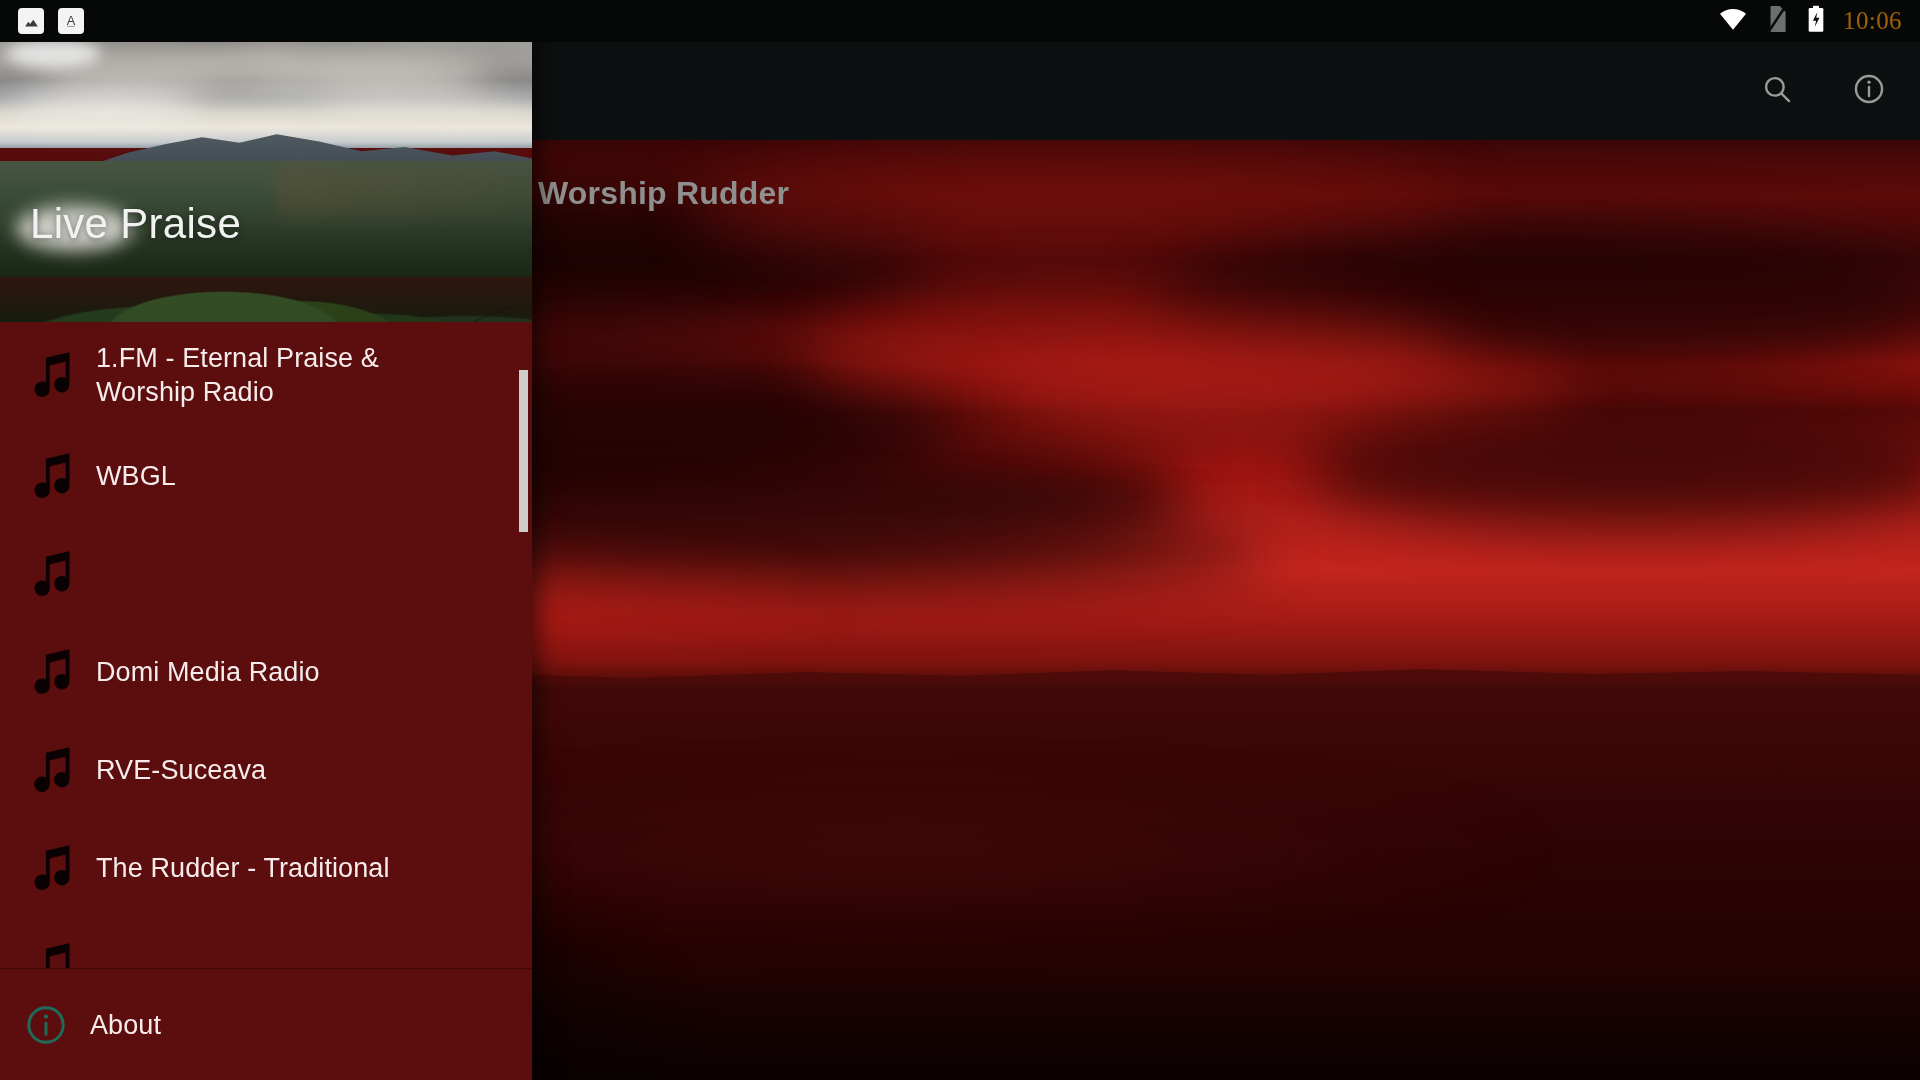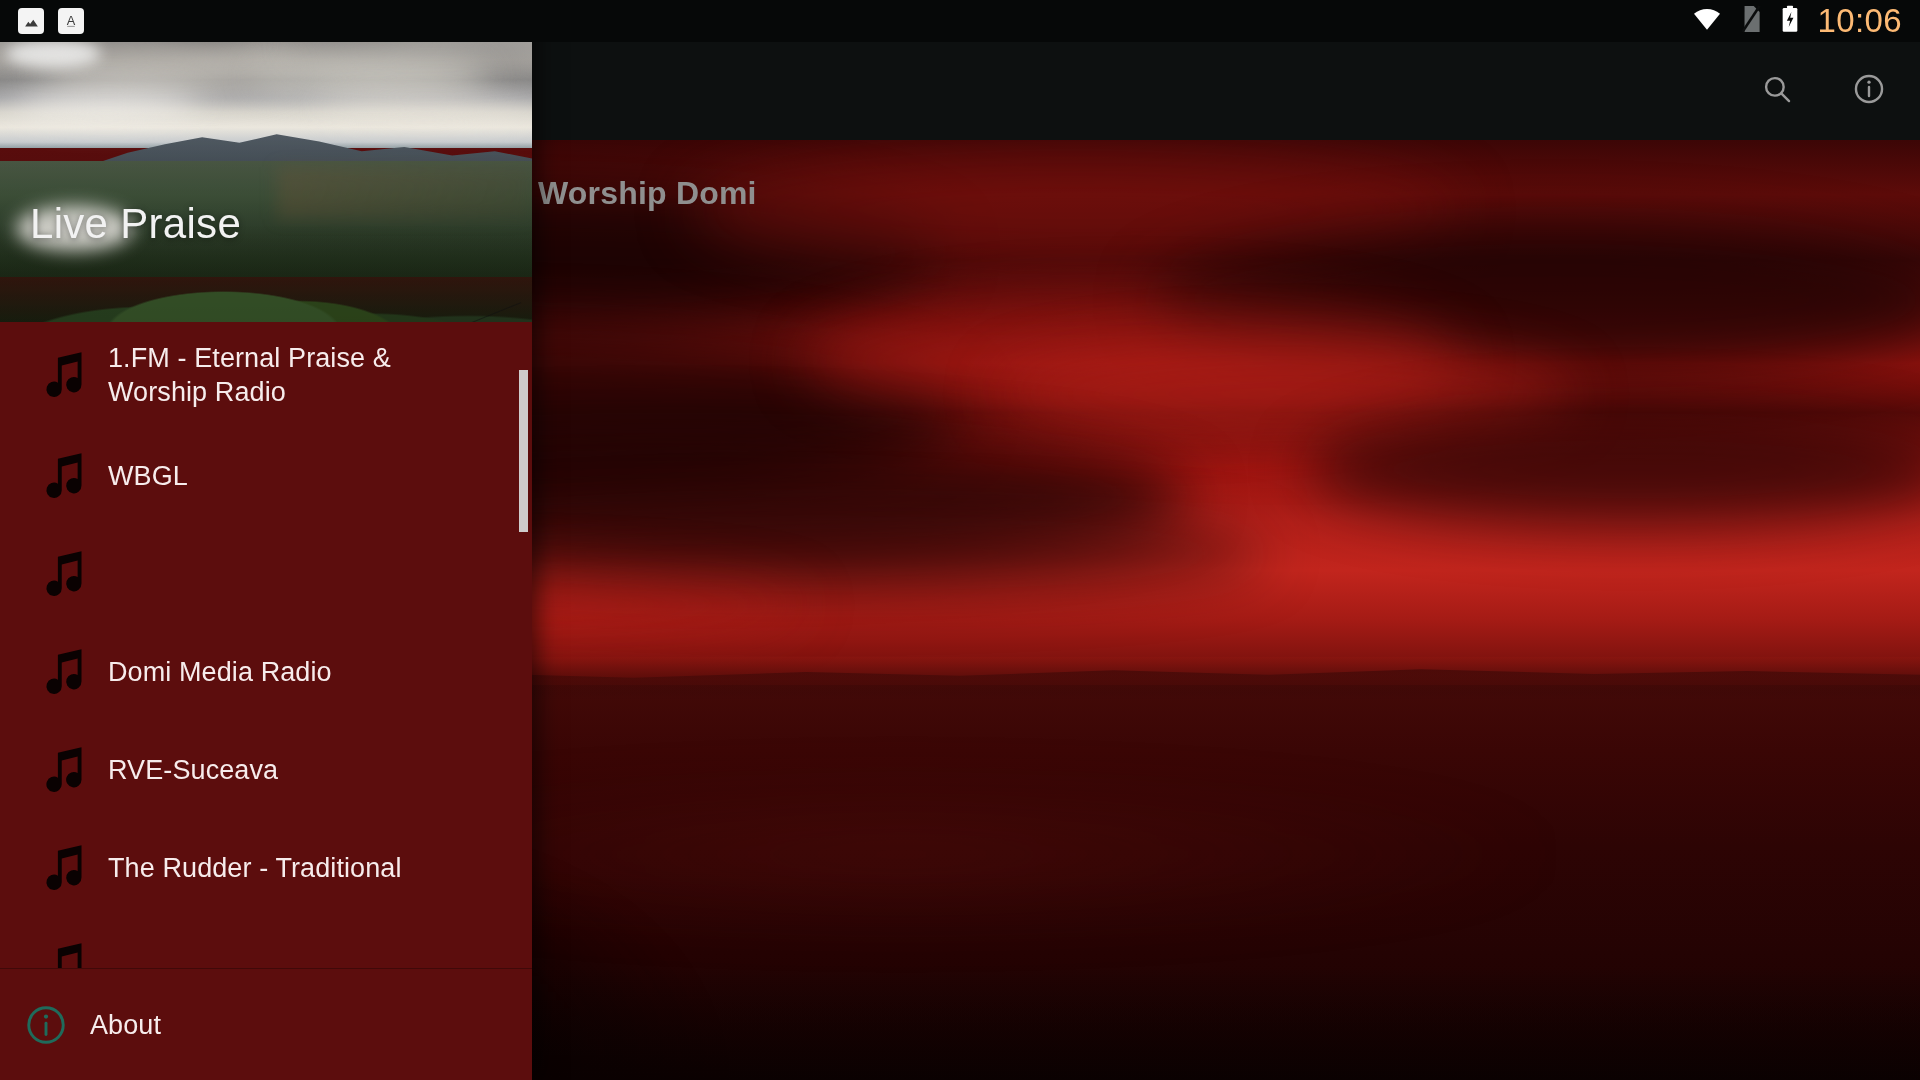--- a/index.html
+++ b/index.html
@@ -105,22 +105,22 @@
     background:#f4f4f4;
     display:flex; align-items:center; justify-content:center;
   }
   .notif-icon svg{ display:block; }
   #status-right{
     position:absolute; right:18px; top:0; height:42px;
     display:flex; align-items:center; gap:17px;
   }
   .sysicon{ display:block; }
   #clock{
-    color:#fdba74; font-size:33px; letter-spacing:.4px;
-    font-family:Liberation Sans, sans-serif;
+    color:#a16207; font-size:25px; letter-spacing:.4px;
+    font-family:Liberation Serif, serif;
   }
 
   
   #toolbar{
     position:absolute; left:0; top:42px; width:100%; height:98px;
     background:#0d1010;
     z-index:20;
   }
   #toolbar-actions{
     position:absolute; right:22px; top:0; height:98px;
@@ -220,21 +220,20 @@
     letter-spacing:.3px;
     text-shadow:0 1px 6px rgba(0,0,0,.45);
   }
 
   
   #drawer-list{
     position:relative;
     flex:1 1 auto;
     overflow:hidden;
     background:#5c0d0d;
-    padding-left:12px;
   }
   .nav-item{
     display:flex; align-items:center;
     height:98px;
     padding-left:30px;
     cursor:pointer;
   }
   .nav-item .note-icon{
     width:62px; flex:none;
     display:flex; align-items:center; justify-content:flex-start;
@@ -314,21 +313,21 @@
           <svg width="34" height="34" viewBox="0 0 24 24" fill="none" stroke="#9a9a9a" stroke-width="1.7" stroke-linecap="round">
             <circle cx="12" cy="12" r="9.2"></circle>
             <line x1="12" y1="10.6" x2="12" y2="17"></line>
             <circle cx="12" cy="7.2" r="1.15" fill="#9a9a9a" stroke="none"></circle>
           </svg>
         </span>
       </div>
     </div>
   </div>
 
-  <div id="app-title">Worship Domi</div>
+  <div id="app-title">Worship Rudder</div>
 
   <div id="drawer">
 
     <div id="drawer-header">
       <div class="hdr-sky"></div>
       <div class="hdr-cloud hc1"></div>
       <div class="hdr-cloud hc2"></div>
       <div class="hdr-cloud hc3"></div>
       <div class="hdr-cloud hc4"></div>
       <div class="hdr-cloud hc5"></div>

